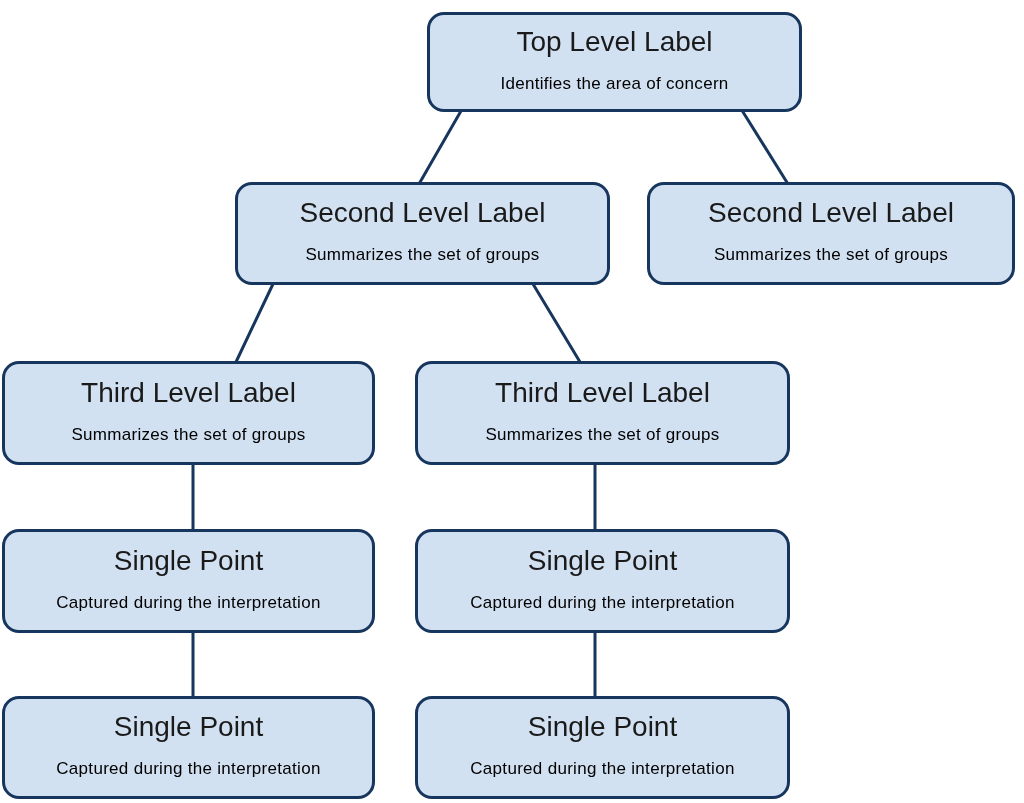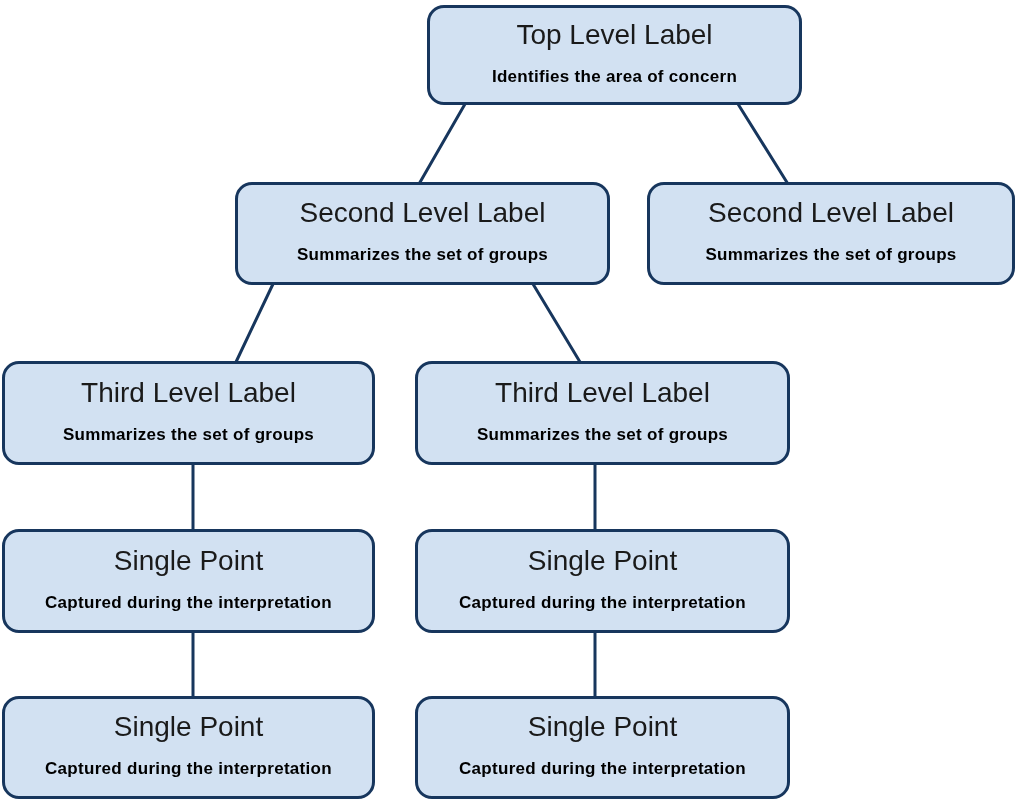--- a/index.html
+++ b/index.html
@@ -38,21 +38,21 @@
   }
   .node-title {
     font-size: 28px;
     font-weight: 400;
     color: #1a1a1a;
     line-height: 36px;
     white-space: nowrap;
   }
   .node-subtitle {
     font-size: 17px;
-    font-weight: 700;
+    font-weight: 400;
     color: #000000;
     letter-spacing: 0.3px;
     line-height: 22px;
     margin-top: 13px;
     white-space: nowrap;
   }
 </style>
 </head>
 <body>
 
@@ -62,21 +62,21 @@
       <line x1="465" y1="104" x2="419" y2="184" stroke="#17365d" stroke-width="3" stroke-linecap="round"></line>
       <line x1="738" y1="104" x2="788" y2="184" stroke="#17365d" stroke-width="3" stroke-linecap="round"></line>
       <line x1="273" y1="284" x2="236" y2="362" stroke="#17365d" stroke-width="3" stroke-linecap="round"></line>
       <line x1="533" y1="284" x2="580" y2="362" stroke="#17365d" stroke-width="3" stroke-linecap="round"></line>
       <line x1="193" y1="464" x2="193" y2="531" stroke="#17365d" stroke-width="3" stroke-linecap="round"></line>
       <line x1="595" y1="464" x2="595" y2="531" stroke="#17365d" stroke-width="3" stroke-linecap="round"></line>
       <line x1="193" y1="632" x2="193" y2="698" stroke="#17365d" stroke-width="3" stroke-linecap="round"></line>
       <line x1="595" y1="632" x2="595" y2="698" stroke="#17365d" stroke-width="3" stroke-linecap="round"></line>
     </svg>
 
-  <div class="node" style="left: 427px; top: 5px; width: 375px; height: 100px;">
+  <div class="node" style="left: 427px; top: 12px; width: 375px; height: 100px;">
     <div class="node-title">Top Level Label</div>
     <div class="node-subtitle">Identifies the area of concern</div>
   </div>
 
   <div class="node" style="left: 235px; top: 182px; width: 375px; height: 103px;">
     <div class="node-title">Second Level Label</div>
     <div class="node-subtitle">Summarizes the set of groups</div>
   </div>
 
   <div class="node" style="left: 647px; top: 182px; width: 368px; height: 103px;">

